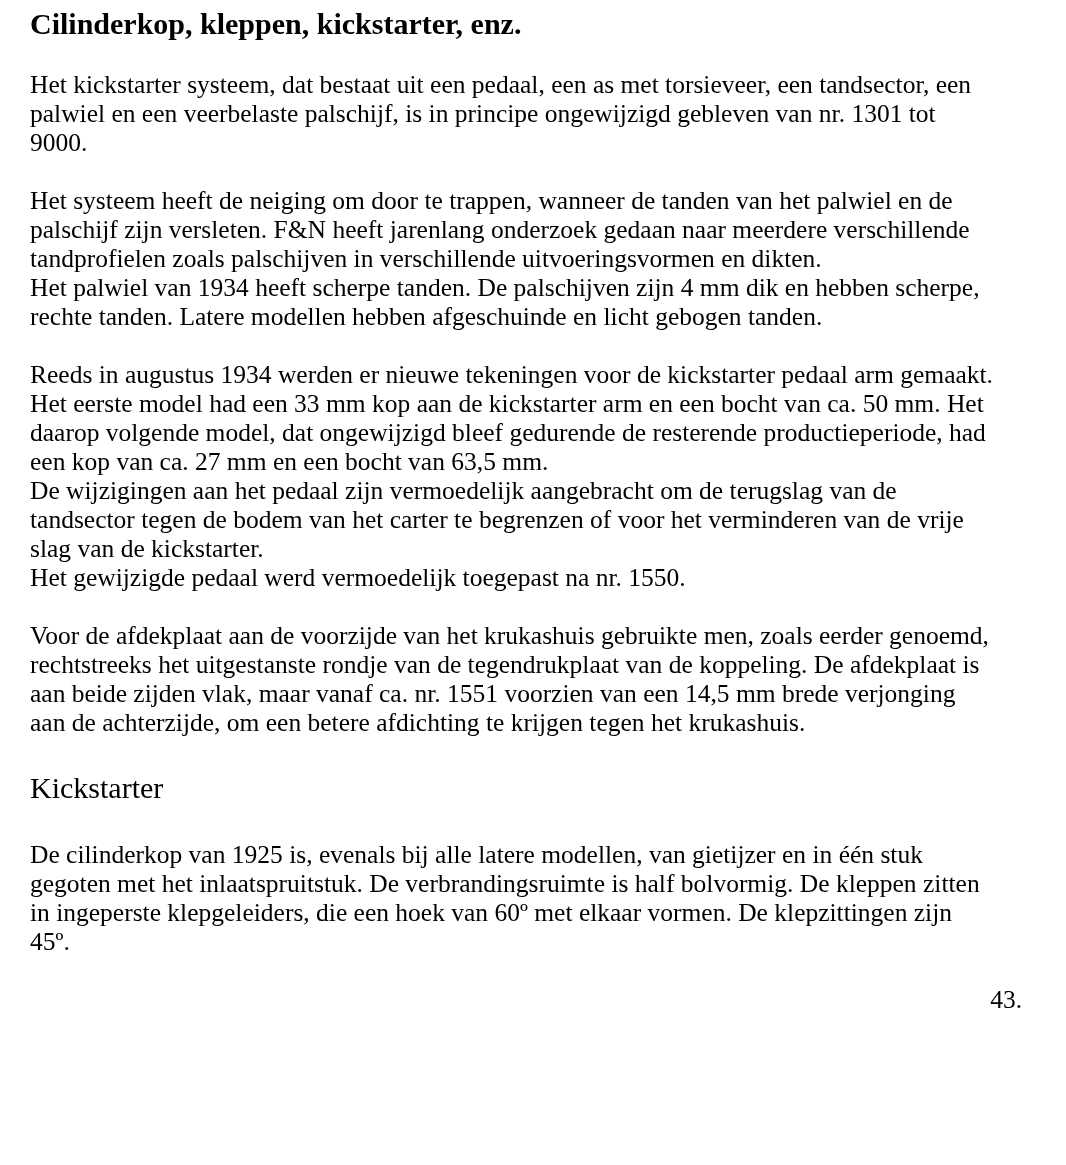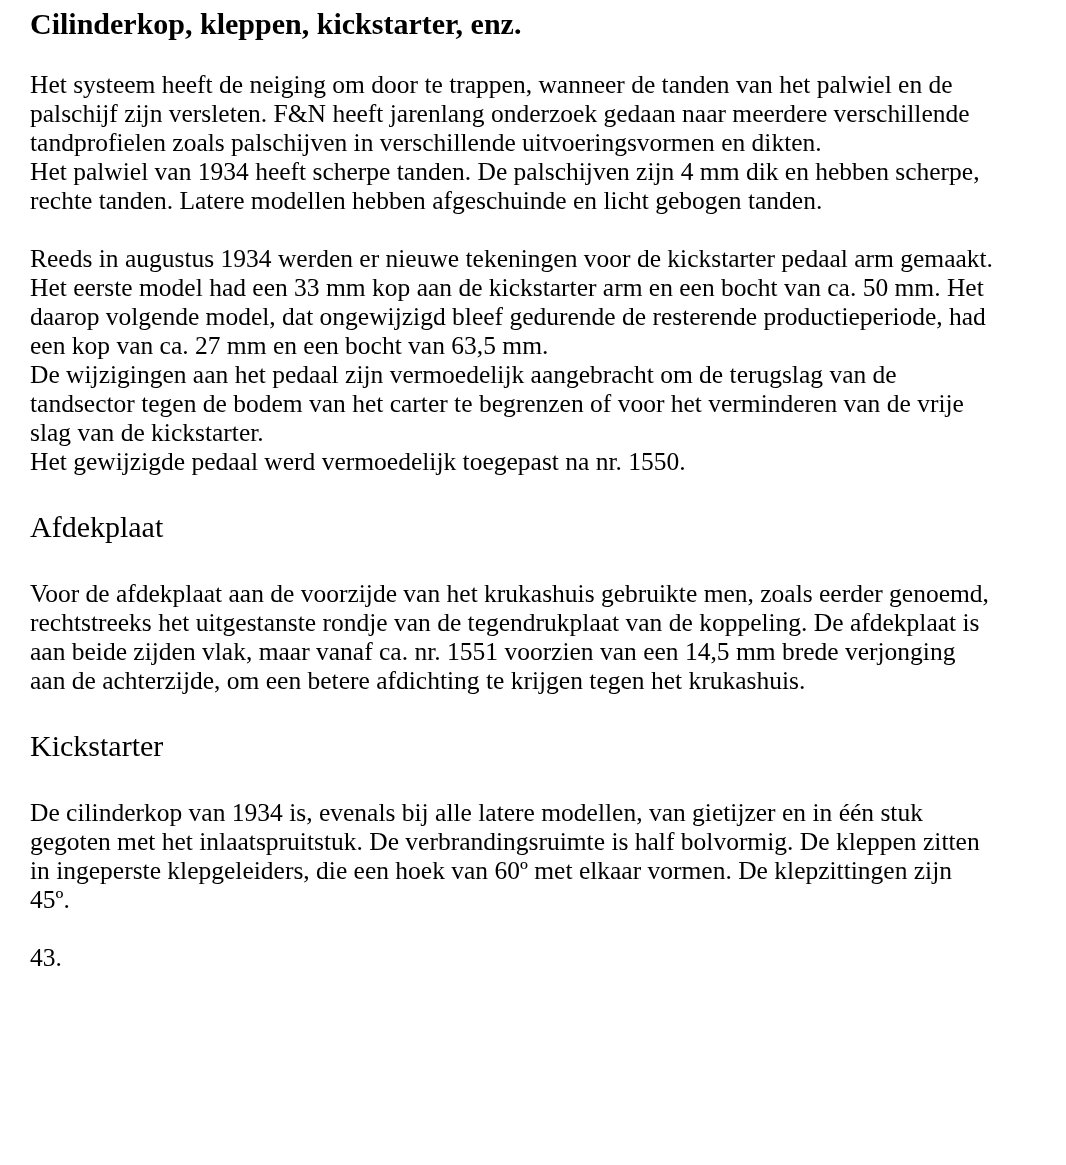--- a/index.html
+++ b/index.html
@@ -32,55 +32,58 @@
     margin: 33px 0 34px 0;
   }
   p.para {
     font-size: 25.5px;
     line-height: 29px;
     margin: 0 0 29px 0;
     white-space: pre-line; 
   }
   p.page-number {
     margin-bottom: 0;
+    text-align: right;
   }
 </style>
 </head>
 <body>
 
 <div class="page">
 
   <h1 class="doc-title">Cilinderkop, kleppen, kickstarter, enz.</h1>
 
 
+  <p class="para">Het kickstarter systeem, dat bestaat uit een pedaal, een as met torsieveer, een tandsector, een
+palwiel en een veerbelaste palschijf, is in principe ongewijzigd gebleven van nr. 1301 tot
+9000.</p>
 
   <p class="para">Het systeem heeft de neiging om door te trappen, wanneer de tanden van het palwiel en de
 palschijf zijn versleten. F&amp;N heeft jarenlang onderzoek gedaan naar meerdere verschillende
 tandprofielen zoals palschijven in verschillende uitvoeringsvormen en dikten.
 Het palwiel van 1934 heeft scherpe tanden. De palschijven zijn 4 mm dik en hebben scherpe,
 rechte tanden. Latere modellen hebben afgeschuinde en licht gebogen tanden.</p>
 
   <p class="para">Reeds in augustus 1934 werden er nieuwe tekeningen voor de kickstarter pedaal arm gemaakt.
 Het eerste model had een 33 mm kop aan de kickstarter arm en een bocht van ca. 50 mm. Het
 daarop volgende model, dat ongewijzigd bleef gedurende de resterende productieperiode, had
 een kop van ca. 27 mm en een bocht van 63,5 mm.
 De wijzigingen aan het pedaal zijn vermoedelijk aangebracht om de terugslag van de
 tandsector tegen de bodem van het carter te begrenzen of voor het verminderen van de vrije
 slag van de kickstarter.
 Het gewijzigde pedaal werd vermoedelijk toegepast na nr. 1550.</p>
 
-  <h2 class="section-heading">Afdekplaat</h2>
 
   <p class="para">Voor de afdekplaat aan de voorzijde van het krukashuis gebruikte men, zoals eerder genoemd,
 rechtstreeks het uitgestanste rondje van de tegendrukplaat van de koppeling. De afdekplaat is
 aan beide zijden vlak, maar vanaf ca. nr. 1551 voorzien van een 14,5 mm brede verjonging
 aan de achterzijde, om een betere afdichting te krijgen tegen het krukashuis.</p>
 
   <h2 class="section-heading">Kickstarter</h2>
 
-  <p class="para">De cilinderkop van 1934 is, evenals bij alle latere modellen, van gietijzer en in één stuk
+  <p class="para">De cilinderkop van 1925 is, evenals bij alle latere modellen, van gietijzer en in één stuk
 gegoten met het inlaatspruitstuk. De verbrandingsruimte is half bolvormig. De kleppen zitten
 in ingeperste klepgeleiders, die een hoek van 60º met elkaar vormen. De klepzittingen zijn
 45º.</p>
 
   <p class="para page-number">43.</p>
 
 </div>
 
 </body></html>

